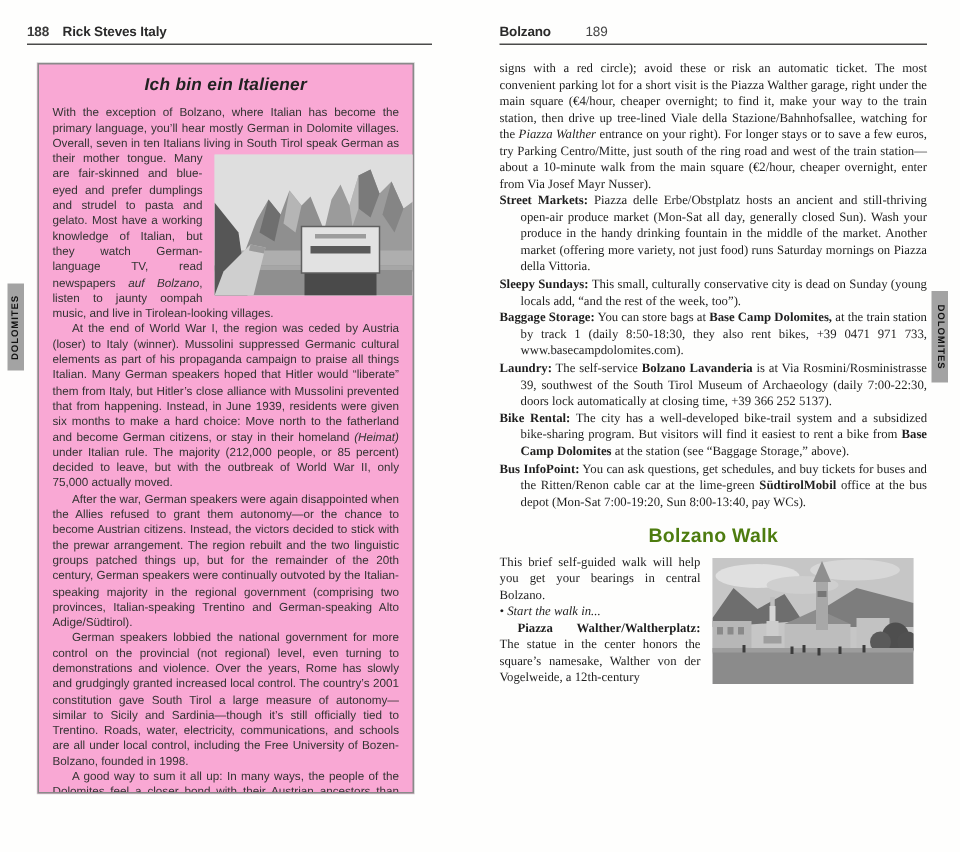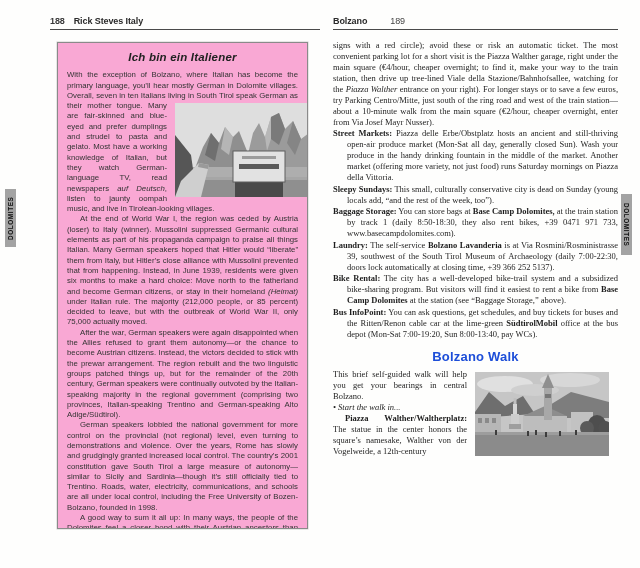--- a/index.html
+++ b/index.html
@@ -5,21 +5,21 @@
   html,body{margin:0;padding:0;background:#ffffff;}
   .spread{position:relative;width:640px;height:568px;background:#fefefd;overflow:hidden;}
 
   
   .runhead{display:flex;gap:9px;font-family:"Liberation Sans",sans-serif;
            font-weight:bold;font-size:9px;color:#2a2a2a;letter-spacing:-0.1px;}
   .runhead .pagenum{font-weight:bold;color:#3a3a3a;}
   .runhead-rule{border-bottom:1.4px solid #4a4a4a;margin-top:3px;}
 
   
-  .page-left{position:absolute;left:18px;top:16px;width:272px;margin-left:32px;}
+  .page-left{position:absolute;left:18px;top:16px;width:272px;}
   .page-left .runhead-rule{width:270px;}
   .sidebar-box{margin:12px 0 0 7px;width:251px;height:487px;box-sizing:border-box;
                border:1.5px solid #8a8a8a;box-shadow:0 0 0 0.5px #cfcfcf;
                padding:8px 9px 6px 9px;background:#f9a8d4;
                font-family:"Liberation Sans",sans-serif;font-size:7.8px;
                line-height:10.3px;color:#333;text-align:justify;overflow:hidden;}
   .box-title{text-align:center;font-weight:bold;font-style:italic;font-size:11.5px;
              color:#222;margin:1px 0 8px 0;letter-spacing:.2px;}
   .sidebar-box p{margin:0;}
   .sidebar-box p.indent{text-indent:13px;}
@@ -32,21 +32,21 @@
               font-family:"Liberation Serif",serif;color:#1e1e1e;}
   .runhead-right{justify-content:flex-start;}
   .runhead-right .pagenum{font-weight:normal;color:#444;margin-left:14px;}
   .serif{font-family:"Liberation Serif",serif;font-size:8.5px;line-height:11px;
          text-align:justify;}
   .intro{margin:10px 0 0 0;}
   .hints-heading{font-family:"Liberation Sans",sans-serif;font-weight:bold;
                  font-size:10px;letter-spacing:.4px;color:#151515;margin:8px 0 2px 0;}
   .hint{margin:0 0 0.5px 0;padding-left:14px;text-indent:-14px;}
   .walk-heading{font-family:"Liberation Sans",sans-serif;font-weight:bold;
-                font-size:13px;color:#1d4ed8;text-align:center;margin:9px 0 5px 0;
+                font-size:13px;color:#4d7c0f;text-align:center;margin:9px 0 5px 0;
                 letter-spacing:.2px;}
   .walk-body{overflow:hidden;}
   .walk-body p{margin:0;}
   .walk-body p.windent{text-indent:12px;}
   .photo-piazza{float:right;width:134px;height:84px;margin:3px 9px 2px 8px;
                 display:block;background:#ccc;}
   .photo-piazza svg{display:block;}
 
   
   .side-tab{position:absolute;width:11px;background:#a3a3a3;color:#111;
@@ -86,21 +86,21 @@
             <rect y="74" width="150" height="20" fill="#8f8f8f"></rect>
             <rect y="74" width="150" height="3" fill="#a6a6a6"></rect>
             <polygon points="0,32 16,52 22,94 0,94" fill="#565656"></polygon>
             <polygon points="0,94 26,94 34,62 24,60 6,78" fill="#cfcfcf"></polygon>
             <polygon points="24,60 34,62 33,66 23,64" fill="#9a9a9a"></polygon>
             <rect x="60" y="78" width="48" height="16" fill="#4a4a4a"></rect>
             <rect x="58" y="48" width="52" height="31" fill="#e2e2e2" stroke="#5f5f5f" stroke-width="1"></rect>
             <rect x="67" y="53" width="34" height="3" fill="#9c9c9c"></rect>
             <rect x="64" y="61" width="40" height="5" fill="#5a5a5a"></rect>
           </svg>
-          </span><span><span>German as their mother tongue. Many are fair-skinned and blue-eyed and prefer dumplings and strudel to pasta and gelato. Most have a working knowledge of Italian, but they watch German-language TV, read newspapers </span><i>auf Deutsch</i><span>, listen to jaunty oompah music, and live in Tirolean-looking villages.</span></span></p>
+          </span><span><span>German as their mother tongue. Many are fair-skinned and blue-eyed and prefer dumplings and strudel to pasta and gelato. Most have a working knowledge of Italian, but they watch German-language TV, read newspapers </span><i>auf Bolzano</i><span>, listen to jaunty oompah music, and live in Tirolean-looking villages.</span></span></p>
       <p class="indent"><span>At the end of World War I, the region was ceded by Austria (loser) to Italy (winner). Mussolini suppressed Germanic cultural elements as part of his propaganda campaign to praise all things Italian. Many German speakers hoped that Hitler would “liberate” them from Italy, but Hitler’s close alliance with Mussolini prevented that from happening. Instead, in June 1939, residents were given six months to make a hard choice: Move north to the fatherland and become German citizens, or stay in their homeland </span><i>(Heimat)</i><span> under Italian rule. The majority (212,000 people, or 85 percent) decided to leave, but with the outbreak of World War II, only 75,000 actually moved.</span></p>
       <p class="indent"><span>After the war, German speakers were again disappointed when the Allies refused to grant them autonomy—or the chance to become Austrian citizens. Instead, the victors decided to stick with the prewar arrangement. The region rebuilt and the two linguistic groups patched things up, but for the remainder of the 20th century, German speakers were continually outvoted by the Italian-speaking majority in the regional government (comprising two provinces, Italian-speaking Trentino and German-speaking Alto Adige/Südtirol).</span></p>
       <p class="indent"><span>German speakers lobbied the national government for more control on the provincial (not regional) level, even turning to demonstrations and violence. Over the years, Rome has slowly and grudgingly granted increased local control. The country’s 2001 constitution gave South Tirol a large measure of autonomy—similar to Sicily and Sardinia—though it’s still officially tied to Trentino. Roads, water, electricity, communications, and schools are all under local control, including the Free University of Bozen-Bolzano, founded in 1998.</span></p>
       <p class="indent"><span>A good way to sum it all up: In many ways, the people of the Dolomites feel a closer bond with their Austrian ancestors than with their countrymen to the south. But when Italy plays Austria in a big soccer match, who do locals root for? Italy.</span></p>
     </div>
   </div>
 
   <div class="page-right">
     <div class="runhead runhead-right">
       <span>Bolzano</span>

